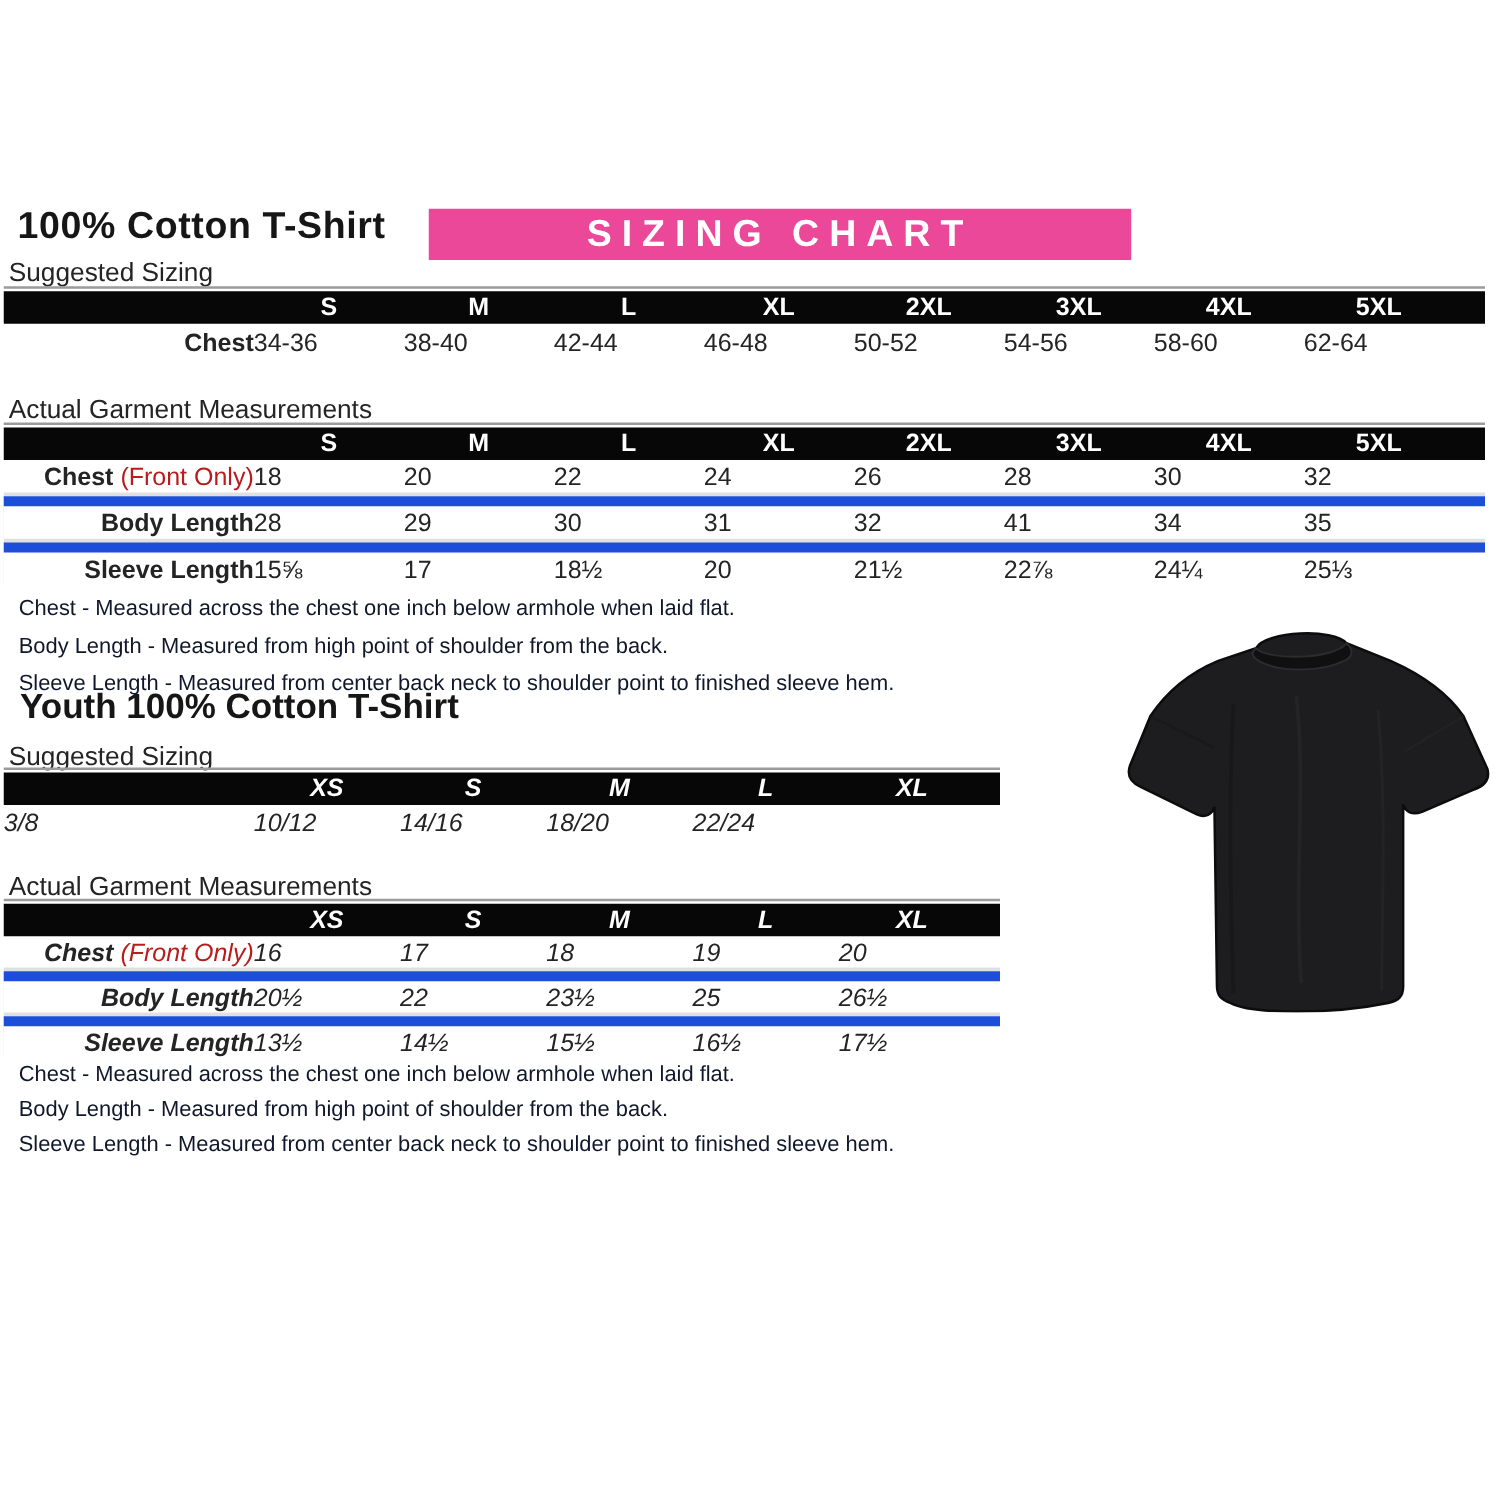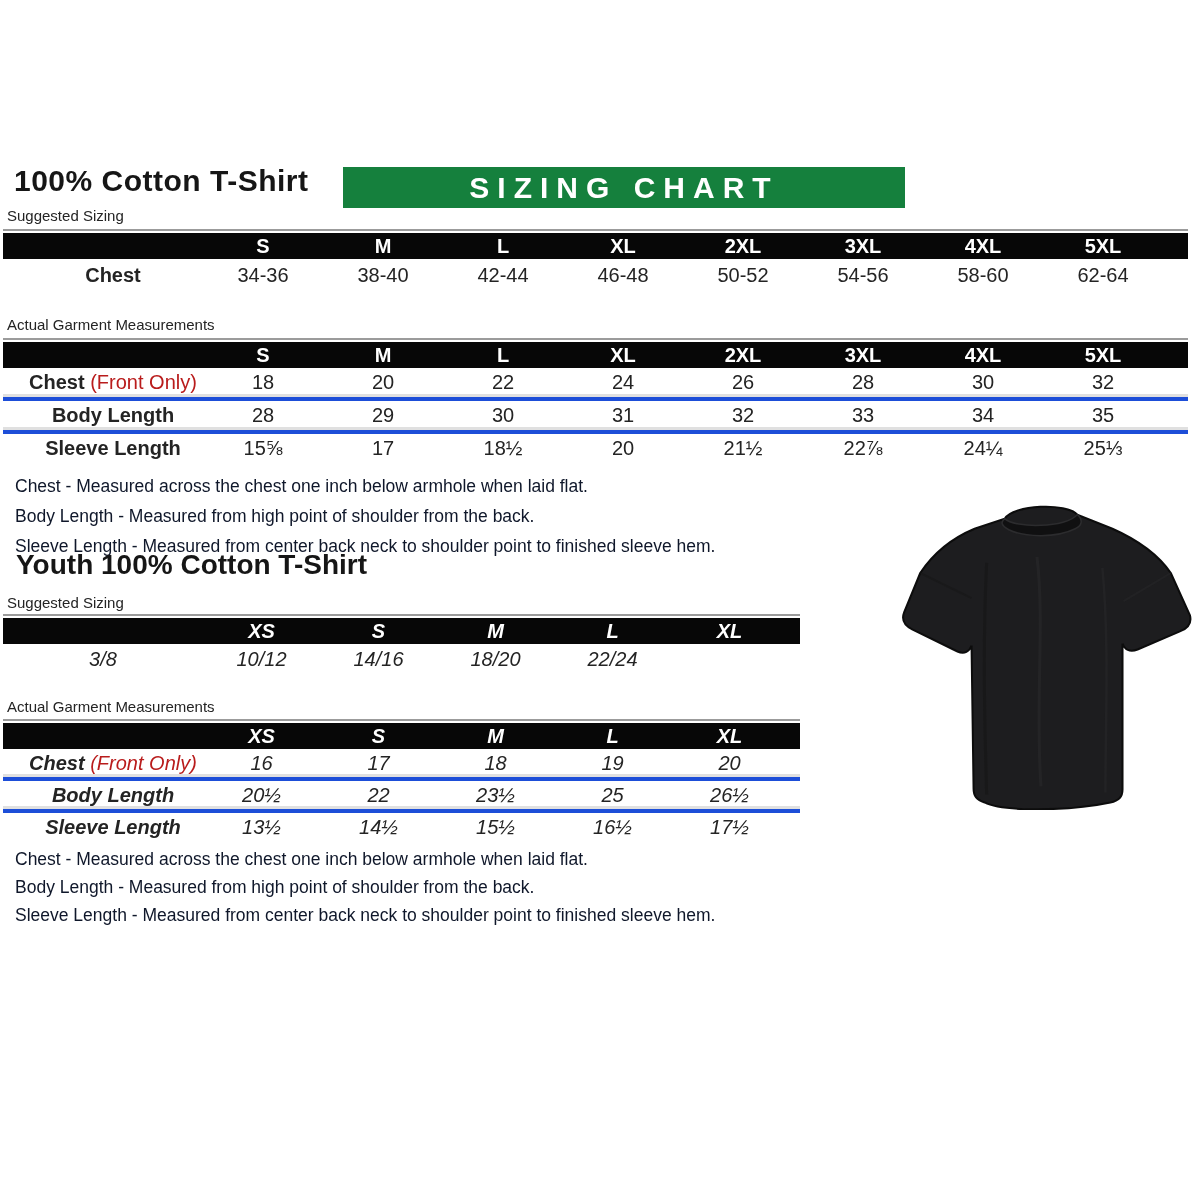--- a/index.html
+++ b/index.html
@@ -7,43 +7,43 @@
     position:relative; width:1200px; height:1200px; background:#ffffff;
     font-family:"Liberation Sans","DejaVu Sans",sans-serif; color:#1e1e1e;
     overflow:hidden;
   }
   .main-title {
     position:absolute; left:14px; top:164px; font-size:30px; font-weight:700; color:#161616;
     letter-spacing:0.5px; white-space:nowrap;
   }
   .banner {
     position:absolute; left:343px; top:167px; width:562px; height:41px;
-    background:#15803d; color:#ffffff; font-weight:700; font-size:30px;
+    background:#ec4899; color:#ffffff; font-weight:700; font-size:30px;
     letter-spacing:8px; text-align:center; line-height:41px; white-space:nowrap;
   }
   .sec-label {
-    position:absolute; left:7px; font-size:15px; color:#242424; white-space:nowrap;
+    position:absolute; left:7px; font-size:21px; color:#242424; white-space:nowrap;
   }
   .tbl { position:absolute; left:3px; }
   .tbl::before {
     content:""; position:absolute; left:0; right:0; top:-4px; border-top:2px solid #9b9b9b;
   }
   .thead, .trow { display:grid; box-sizing:border-box; }
   .adult-grid { grid-template-columns:200px repeat(8,120px); width:1185px; }
   .youth-grid { grid-template-columns:200px repeat(5,117px); width:797px;font-style:italic; }
   .thead { background:#070707; color:#ffffff; height:26px; }
   .thead .cell { font-weight:700; font-size:20px; text-align:center; line-height:26px; }
-  .trow .cell { font-size:20px; text-align:center; color:#242424; }
+  .trow .cell { font-size:20px; color:#242424; }
   .lcell { text-align:right; padding-left:20px; font-weight:700; color:#161616; white-space:nowrap; }
   .suffix { font-weight:400; color:#b91c1c; }
   .r32 .cell { line-height:32px; height:32px; }
   .r30 .cell { line-height:30px; height:30px; }
   .r29 .cell { line-height:29px; height:29px; }
   .r28 .cell { line-height:28px; height:28px; }
-  .lined .trow + .trow { border-top:4px solid #1d4ed8; box-shadow:0 -3px 0 rgba(0,0,0,0.12); }
+  .lined .trow + .trow { border-top:8px solid #1d4ed8; box-shadow:0 -3px 0 rgba(0,0,0,0.12); }
   .note { position:absolute; left:15px; font-size:17.5px; color:#0f172a; white-space:nowrap; }
   .youth-title {
     position:absolute; left:16px; top:549px; font-size:28px; font-weight:700; color:#161616;
     white-space:nowrap;
   }
   .tshirt-wrap { position:absolute; left:886px; top:492px; width:312px; height:318px; }
   .tshirt-wrap svg { display:block; width:100%; height:100%; }
 </style>
 </head>
 <body>
@@ -105,21 +105,21 @@
       <div class="cell">30</div>
       <div class="cell">32</div>
     </div>
     <div class="trow adult-grid r29">
       <div class="cell lcell"><span>Body Length</span><span class="suffix"></span></div>
       <div class="cell">28</div>
       <div class="cell">29</div>
       <div class="cell">30</div>
       <div class="cell">31</div>
       <div class="cell">32</div>
-      <div class="cell">33</div>
+      <div class="cell">41</div>
       <div class="cell">34</div>
       <div class="cell">35</div>
     </div>
     <div class="trow adult-grid r29">
       <div class="cell lcell"><span>Sleeve Length</span><span class="suffix"></span></div>
       <div class="cell">15⅝</div>
       <div class="cell">17</div>
       <div class="cell">18½</div>
       <div class="cell">20</div>
       <div class="cell">21½</div>

